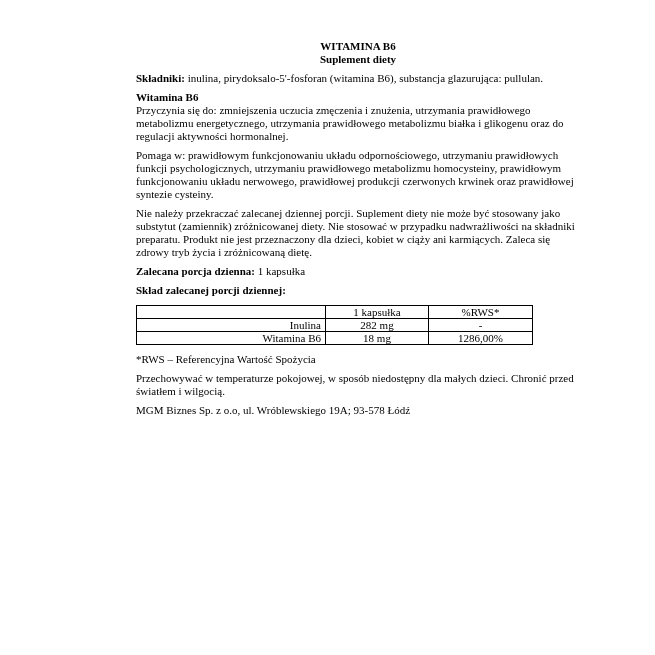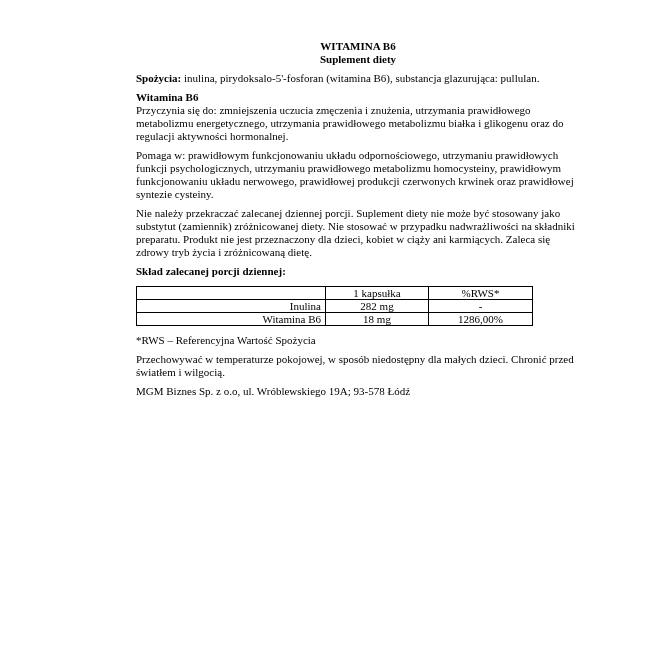--- a/index.html
+++ b/index.html
@@ -61,36 +61,39 @@
 <body>
 
 <div class="page">
 
   <div class="title-block">
     <div>WITAMINA B6</div>
     <div>Suplement diety</div>
   </div>
 
   <div class="block">
-    <p><b class="lead">Spożycia:</b><span> inulina, pirydoksalo-5'-fosforan (witamina B6), substancja glazurująca: pullulan.</span></p>
+    <p><b class="lead">Składniki:</b><span> inulina, pirydoksalo-5'-fosforan (witamina B6), substancja glazurująca: pullulan.</span></p>
   </div>
 
   <div class="block">
     <p><b class="lead">Witamina B6</b></p>
     <p>Przyczynia się do: zmniejszenia uczucia zmęczenia i znużenia, utrzymania prawidłowego metabolizmu energetycznego, utrzymania prawidłowego metabolizmu białka i glikogenu oraz do regulacji aktywności hormonalnej.</p>
   </div>
 
   <div class="block">
     <p>Pomaga w: prawidłowym funkcjonowaniu układu odpornościowego, utrzymaniu prawidłowych funkcji psychologicznych, utrzymaniu prawidłowego metabolizmu homocysteiny,  prawidłowym funkcjonowaniu układu nerwowego, prawidłowej produkcji czerwonych krwinek oraz prawidłowej syntezie cysteiny.</p>
   </div>
 
   <div class="block">
     <p>Nie należy przekraczać zalecanej dziennej porcji. Suplement diety nie może być stosowany jako substytut (zamiennik) zróżnicowanej diety. Nie stosować w przypadku nadwrażliwości na składniki preparatu. Produkt nie jest przeznaczony dla dzieci, kobiet w ciąży ani karmiących. Zaleca się zdrowy tryb życia i zróżnicowaną dietę.</p>
   </div>
 
+  <div class="block">
+    <p><b class="lead">Zalecana porcja dzienna:</b><span> 1 kapsułka</span></p>
+  </div>
 
 
   <div class="block tight">
     <p><b class="lead">Skład zalecanej porcji dziennej:</b></p>
   </div>
 
   <table class="comp">
     <tbody>
       <tr>
         <th class="c-name"></th>

